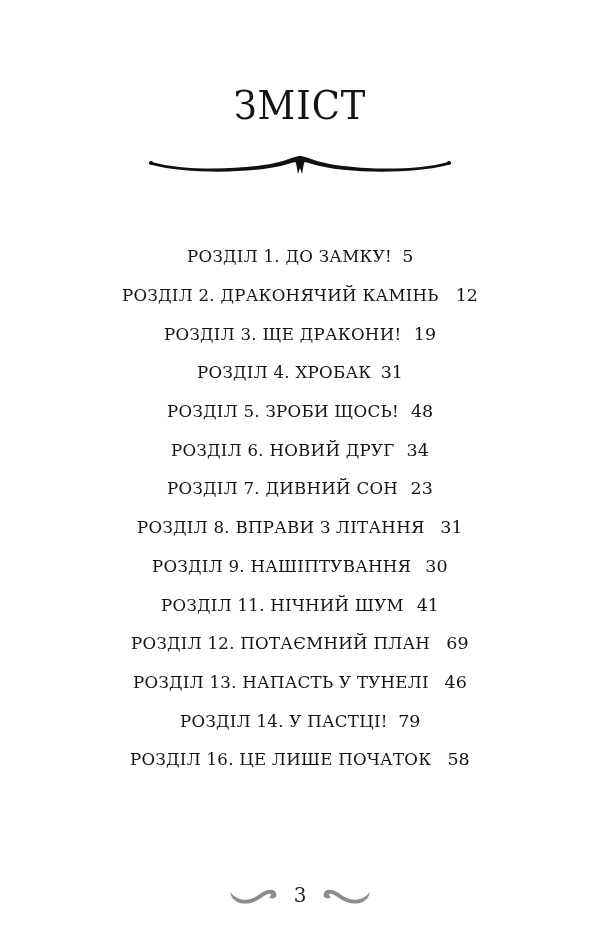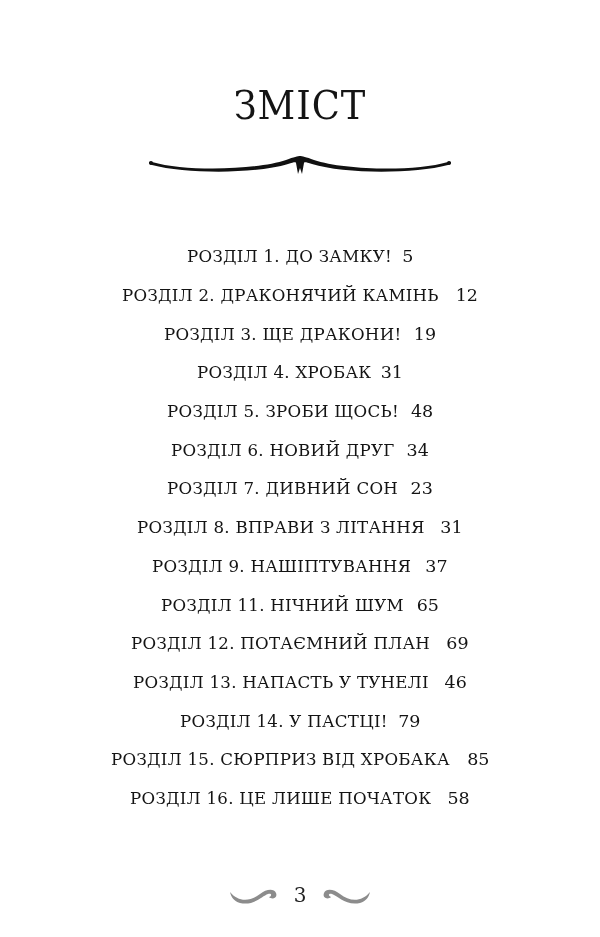--- a/index.html
+++ b/index.html
@@ -65,41 +65,37 @@
   <div class="toc-row">
       <span class="toc-label">РОЗДІЛ 7. ДИВНИЙ СОН</span>
       <span class="toc-page">23</span>
     </div>
   <div class="toc-row">
       <span class="toc-label">РОЗДІЛ 8. ВПРАВИ З ЛІТАННЯ</span>
       <span class="toc-page">31</span>
     </div>
   <div class="toc-row">
       <span class="toc-label">РОЗДІЛ 9. НАШІПТУВАННЯ</span>
-      <span class="toc-page">37</span>
+      <span class="toc-page">30</span>
     </div>
   <div class="toc-row">
       <span class="toc-label">РОЗДІЛ 11. НІЧНИЙ ШУМ</span>
-      <span class="toc-page">65</span>
+      <span class="toc-page">41</span>
     </div>
   <div class="toc-row">
       <span class="toc-label">РОЗДІЛ 12. ПОТАЄМНИЙ ПЛАН</span>
       <span class="toc-page">69</span>
     </div>
   <div class="toc-row">
       <span class="toc-label">РОЗДІЛ 13. НАПАСТЬ У ТУНЕЛІ</span>
       <span class="toc-page">46</span>
     </div>
   <div class="toc-row">
       <span class="toc-label">РОЗДІЛ 14. У ПАСТЦІ!</span>
       <span class="toc-page">79</span>
-    </div>
-  <div class="toc-row">
-      <span class="toc-label">РОЗДІЛ 15. СЮРПРИЗ ВІД ХРОБАКА</span>
-      <span class="toc-page">85</span>
     </div>
   <div class="toc-row">
       <span class="toc-label">РОЗДІЛ 16. ЦЕ ЛИШЕ ПОЧАТОК</span>
       <span class="toc-page">58</span>
     </div>
 </div>
 
 <div class="footer">
   <svg class="footer-swirl left" viewBox="0 0 52 22">
     <path d="M2 8 C 10 18, 22 18, 32 10 C 38 5, 46 4, 48 9 C 50 14, 44 16, 41 13 C 44 12, 44 9, 40 10 C 34 12, 26 22, 12 19 C 6 17, 3 13, 2 8 Z" fill="#8c8c8c"></path>

